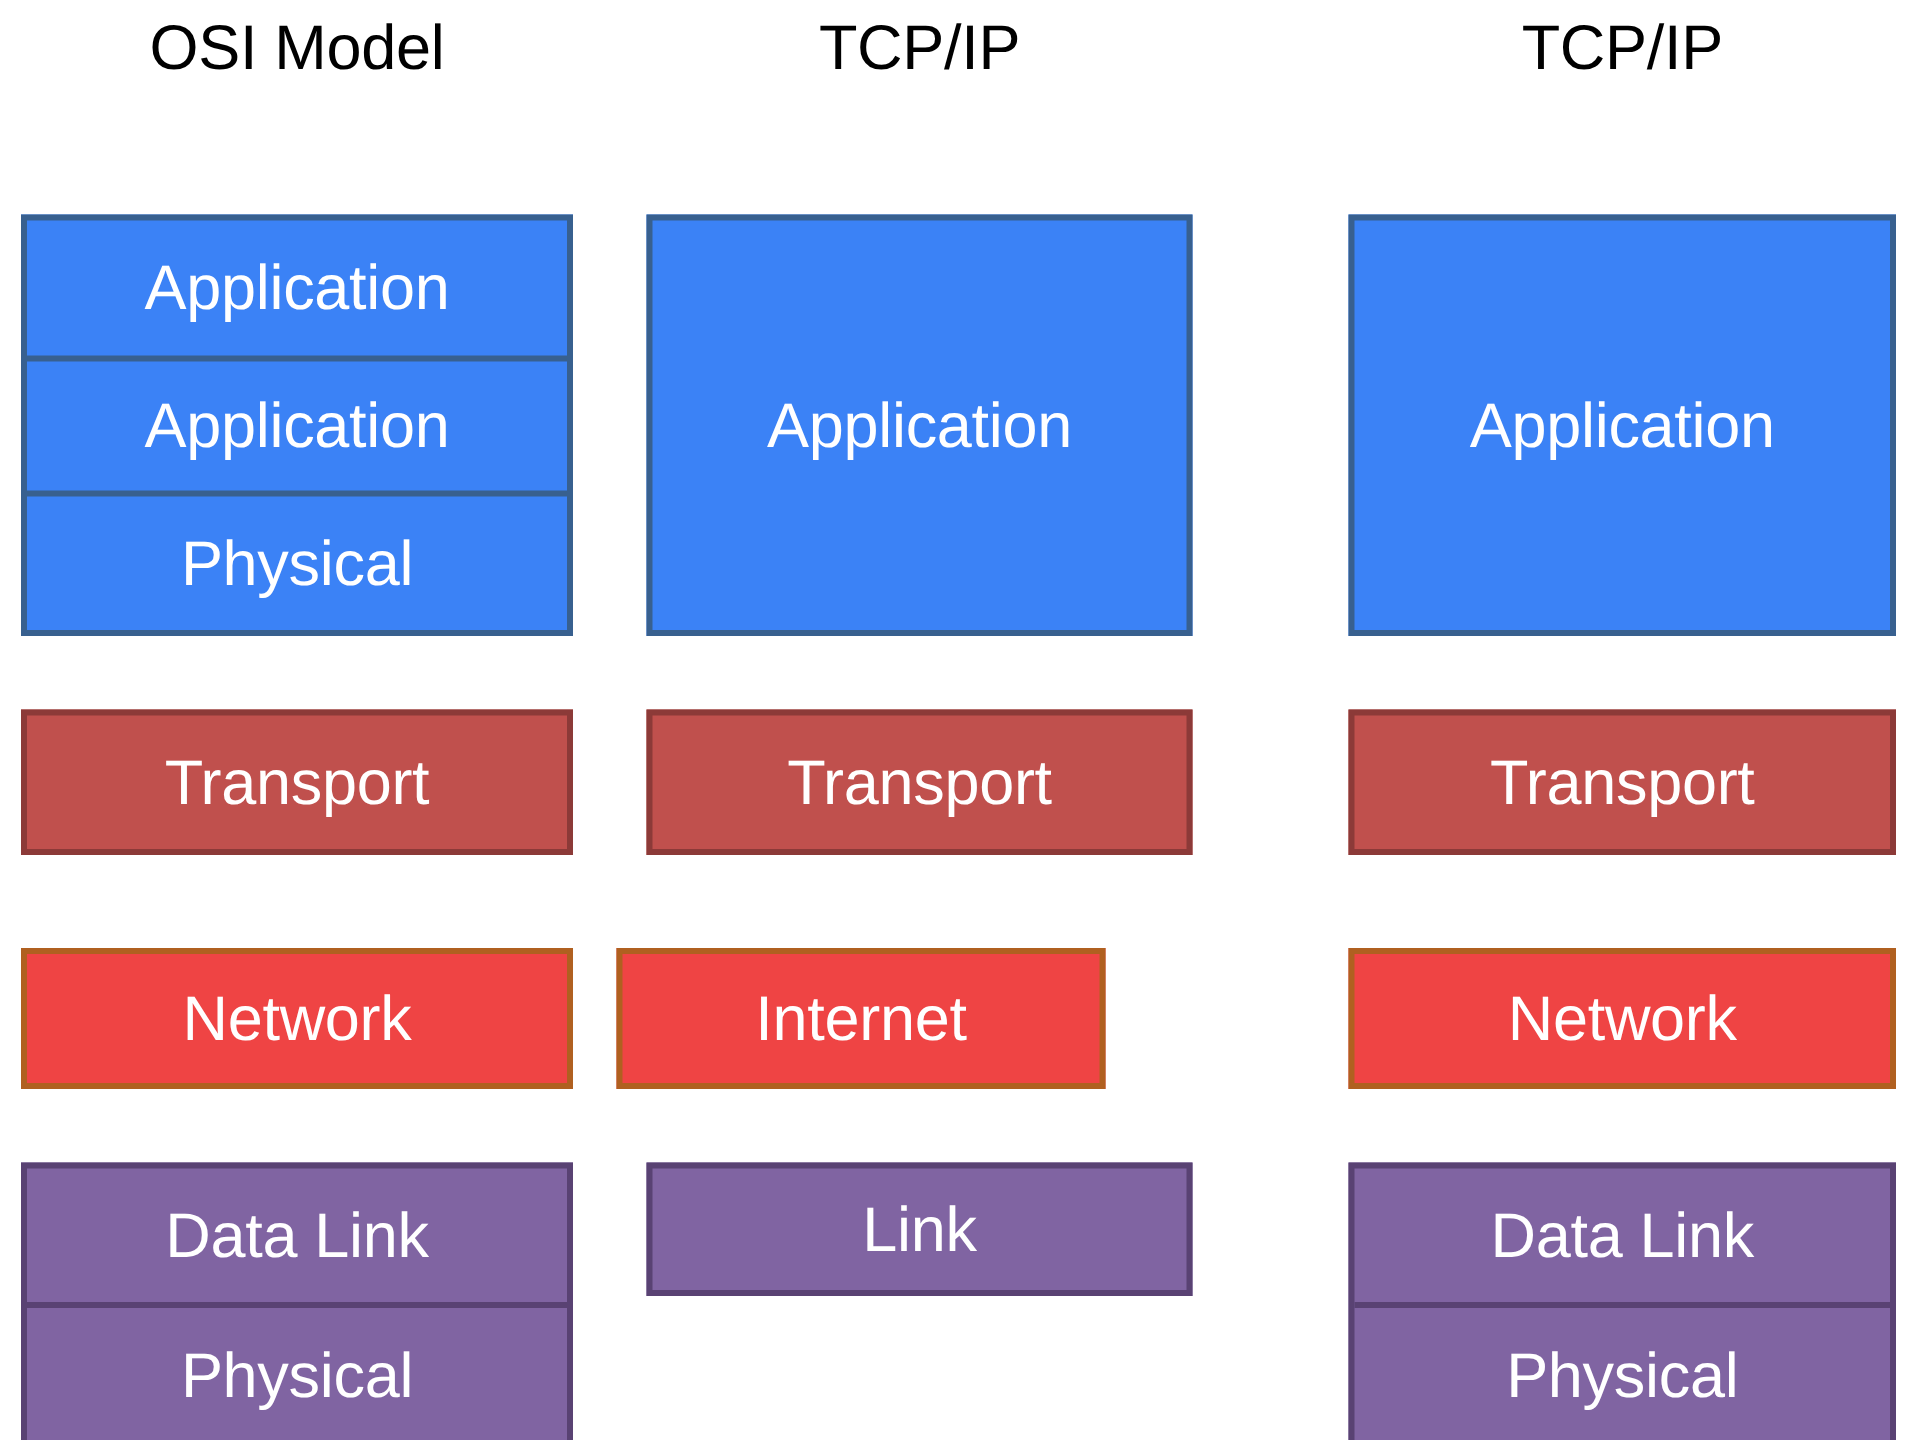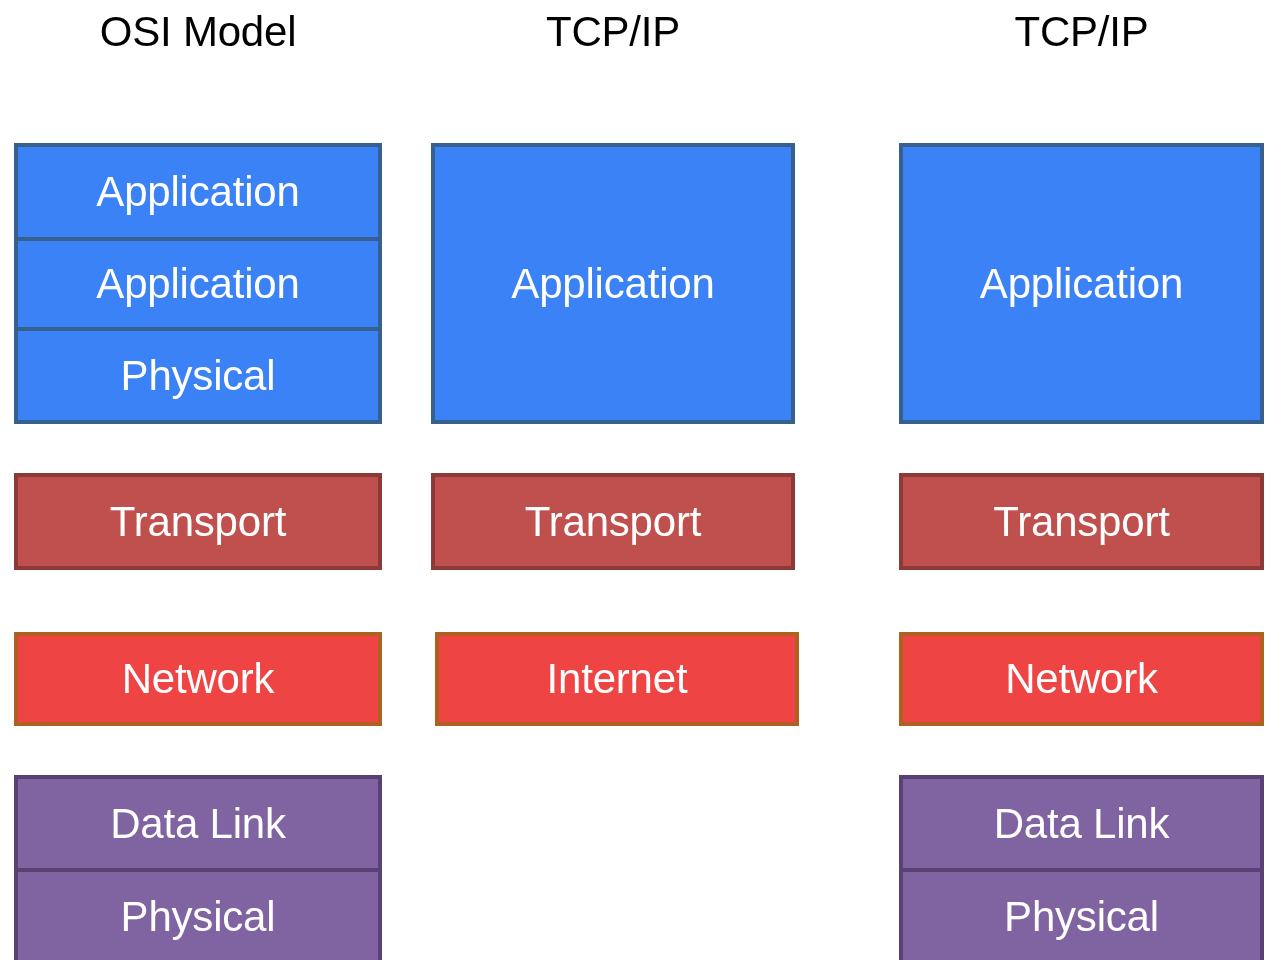--- a/index.html
+++ b/index.html
@@ -129,24 +129,27 @@
   </div>
 
   <div class="layer-box bordered c-blue" style="left:431px; top:143px; width:364px; height:281px;">
     <span>Application</span>
   </div>
 
   <div class="layer-box bordered c-red" style="left:431px; top:473px; width:364px; height:97px;">
     <span>Transport</span>
   </div>
 
-  <div class="layer-box bordered c-orange" style="left:435px; top:632px; width:364px; height:94px;">
+  <div class="layer-box bordered c-orange" style="left:411px; top:632px; width:326px; height:94px;">
     <span>Internet</span>
   </div>
 
+  <div class="layer-box bordered c-purple" style="left:431px; top:775px; width:364px; height:89px;">
+    <span>Link</span>
+  </div>
 
   <div class="layer-box bordered c-blue" style="left:899px; top:143px; width:365px; height:281px;">
     <span>Application</span>
   </div>
 
   <div class="layer-box bordered c-red" style="left:899px; top:473px; width:365px; height:97px;">
     <span>Transport</span>
   </div>
 
   <div class="layer-box bordered c-orange" style="left:899px; top:632px; width:365px; height:94px;">

